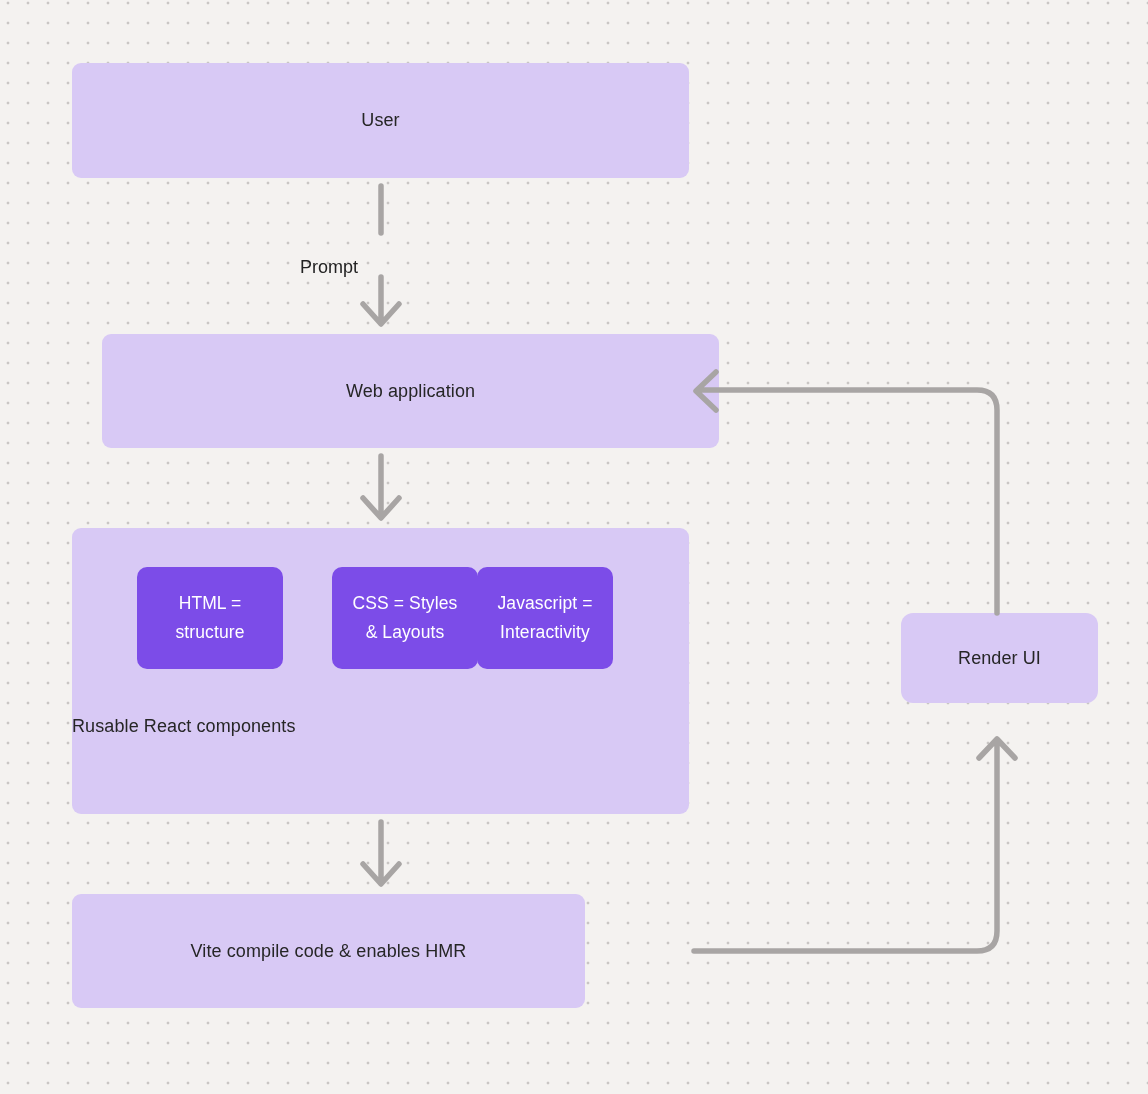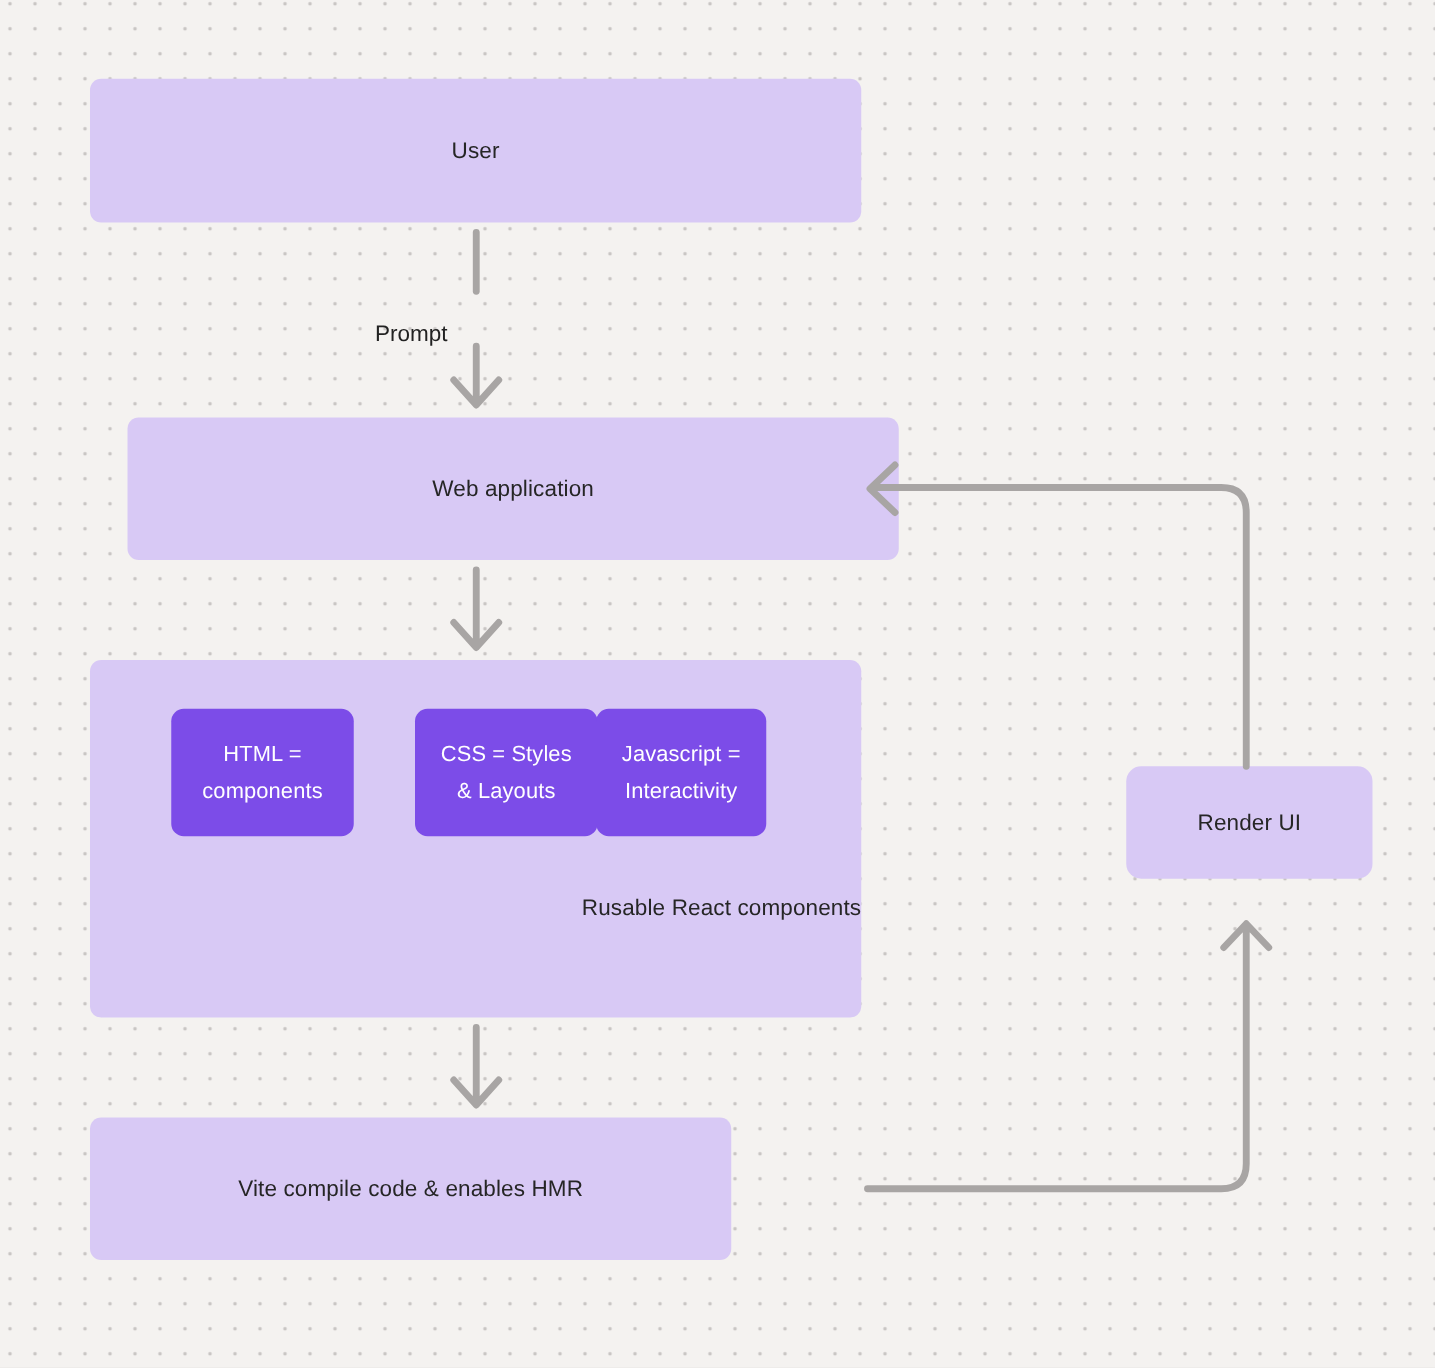--- a/index.html
+++ b/index.html
@@ -43,21 +43,21 @@
     font-size: 17.5px;
     line-height: 29px;
   }
   #inner-html { left: 65px;  top: 39px; width: 146px; height: 102px; }
   #inner-css  { left: 235px; top: 39px; width: 146px; height: 102px; margin-left: 25px; }
   #inner-js   { left: 405px; top: 39px; width: 136px; height: 102px; }
   .group-caption {
     position: absolute;
     left: 0; top: 188px;
     width: 100%;
-    text-align: right;
+    text-align: left;
     font-size: 18px;
   }
   .edge-label {
     position: absolute;
     left: 300px; top: 243px;
     width: 160px;
     text-align: left;
     font-size: 18px;
     color: #222222;
     margin-top: 14px;
@@ -86,21 +86,21 @@
 
   <div class="edge-label">Prompt</div>
 
   <div class="node" id="node-webapp">
     <span>Web application</span>
   </div>
 
   <div class="node" id="node-group">
     <div class="inner" id="inner-html">
       <span>HTML =</span>
-      <span>components</span>
+      <span>structure</span>
     </div>
     <div class="inner" id="inner-css">
       <span>CSS = Styles</span>
       <span>&amp; Layouts</span>
     </div>
     <div class="inner" id="inner-js">
       <span>Javascript =</span>
       <span>Interactivity</span>
     </div>
     <div class="group-caption">Rusable React components</div>

